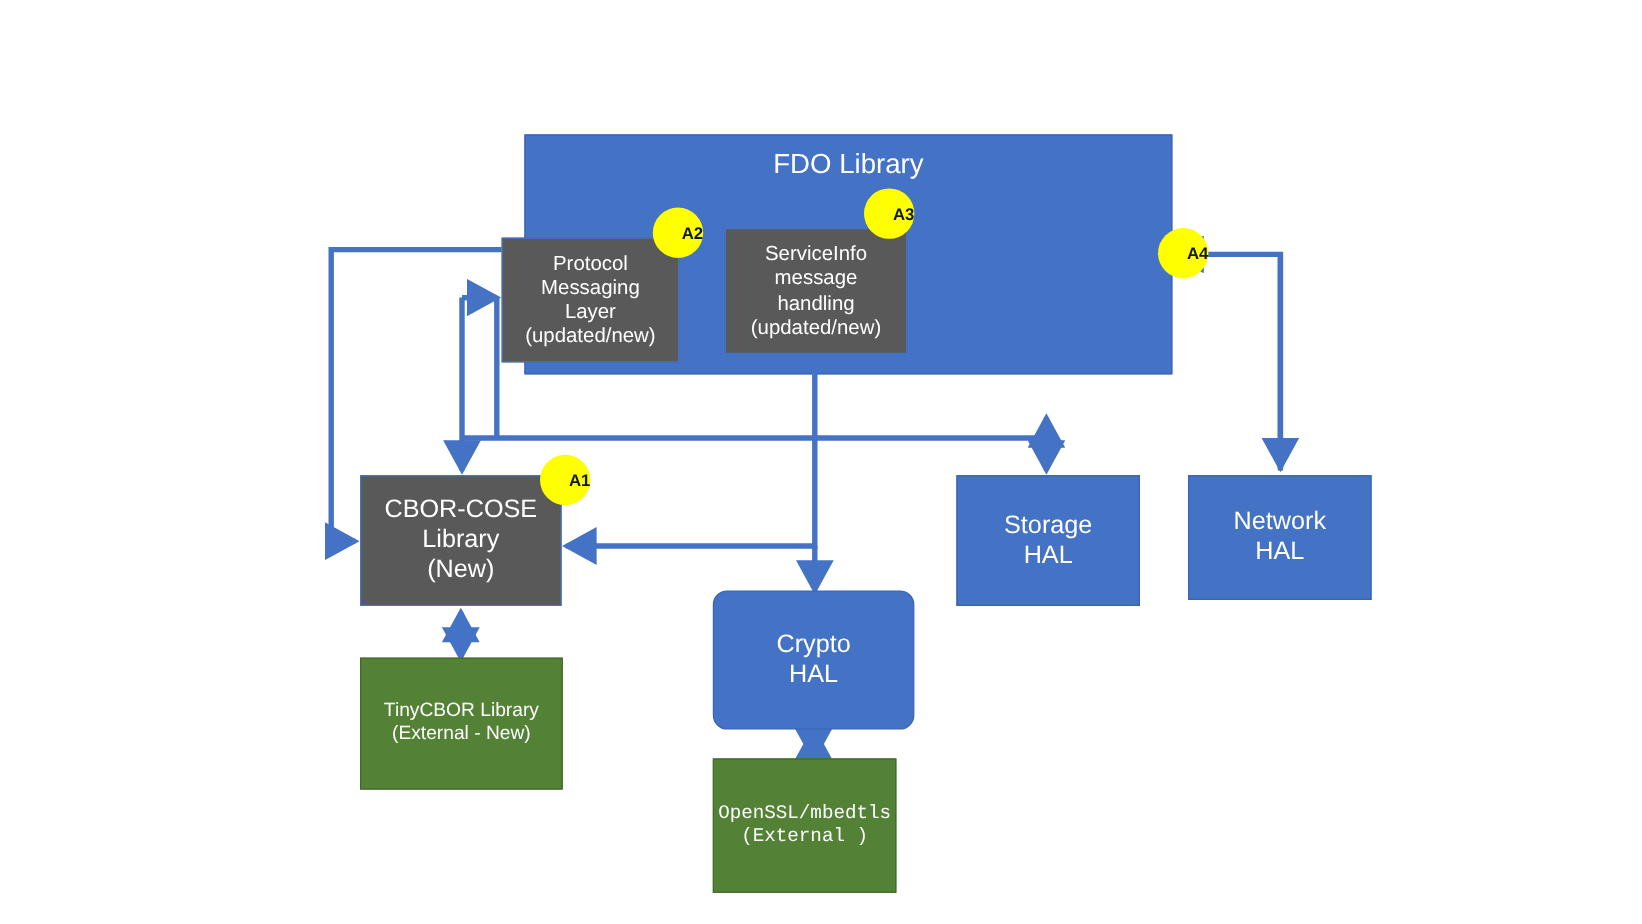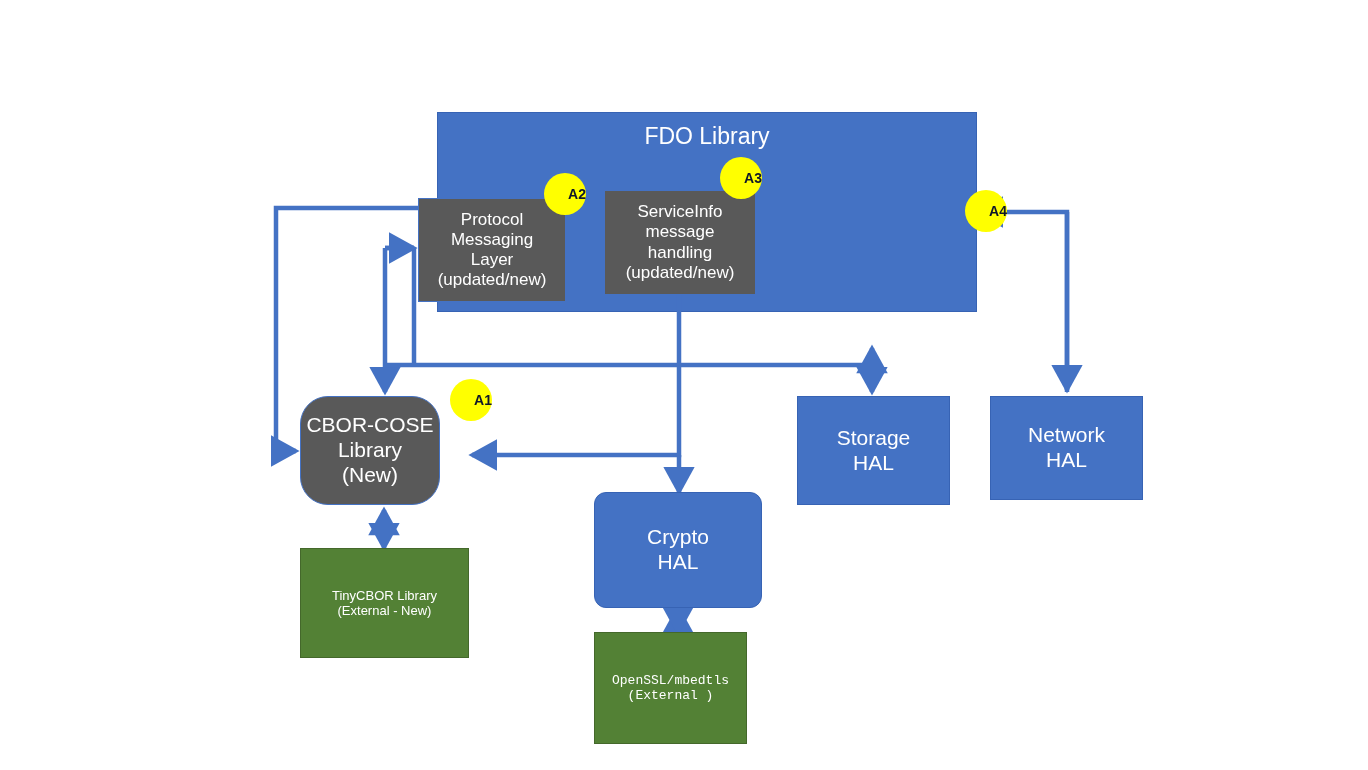--- a/index.html
+++ b/index.html
@@ -44,21 +44,21 @@
     font-size: 21px;
   }
   .node-gray {
     background: #595959;
     border: 1px solid #4472C4;
     font-size: 17px;
   }
   .node-green {
     background: #538135;
     border: 1px solid #44682b;
-    font-size: 13px;
+    font-size: 16px;
   }
   .badge {
     position: absolute;
     width: 42px;
     height: 42px;
     border-radius: 50%;
     background: #FFFF00;
     color: #0f172a;
     font-size: 14px;
     font-weight: bold;
@@ -127,21 +127,21 @@
   </div>
 
   <div class="node node-gray z-node" style="left:604px; top:190px; width:152px; height:105px;align-items:center;">
     <span>ServiceInfo
 message
 handling
 (updated/new)</span>
   </div>
 
 
-  <div class="node node-gray z-node" style="left:300px; top:396px; width:140px; height:109px; font-size:21px;border-radius:28px;">
+  <div class="node node-gray z-node" style="left:300px; top:396px; width:168px; height:109px; font-size:21px;">
     <span>CBOR-COSE
 Library
 (New)</span>
   </div>
 
   <div class="node node-blue z-node" style="left:594px; top:492px; width:168px; height:116px;border-radius:12px;">
     <span>Crypto
 HAL</span>
   </div>
 

